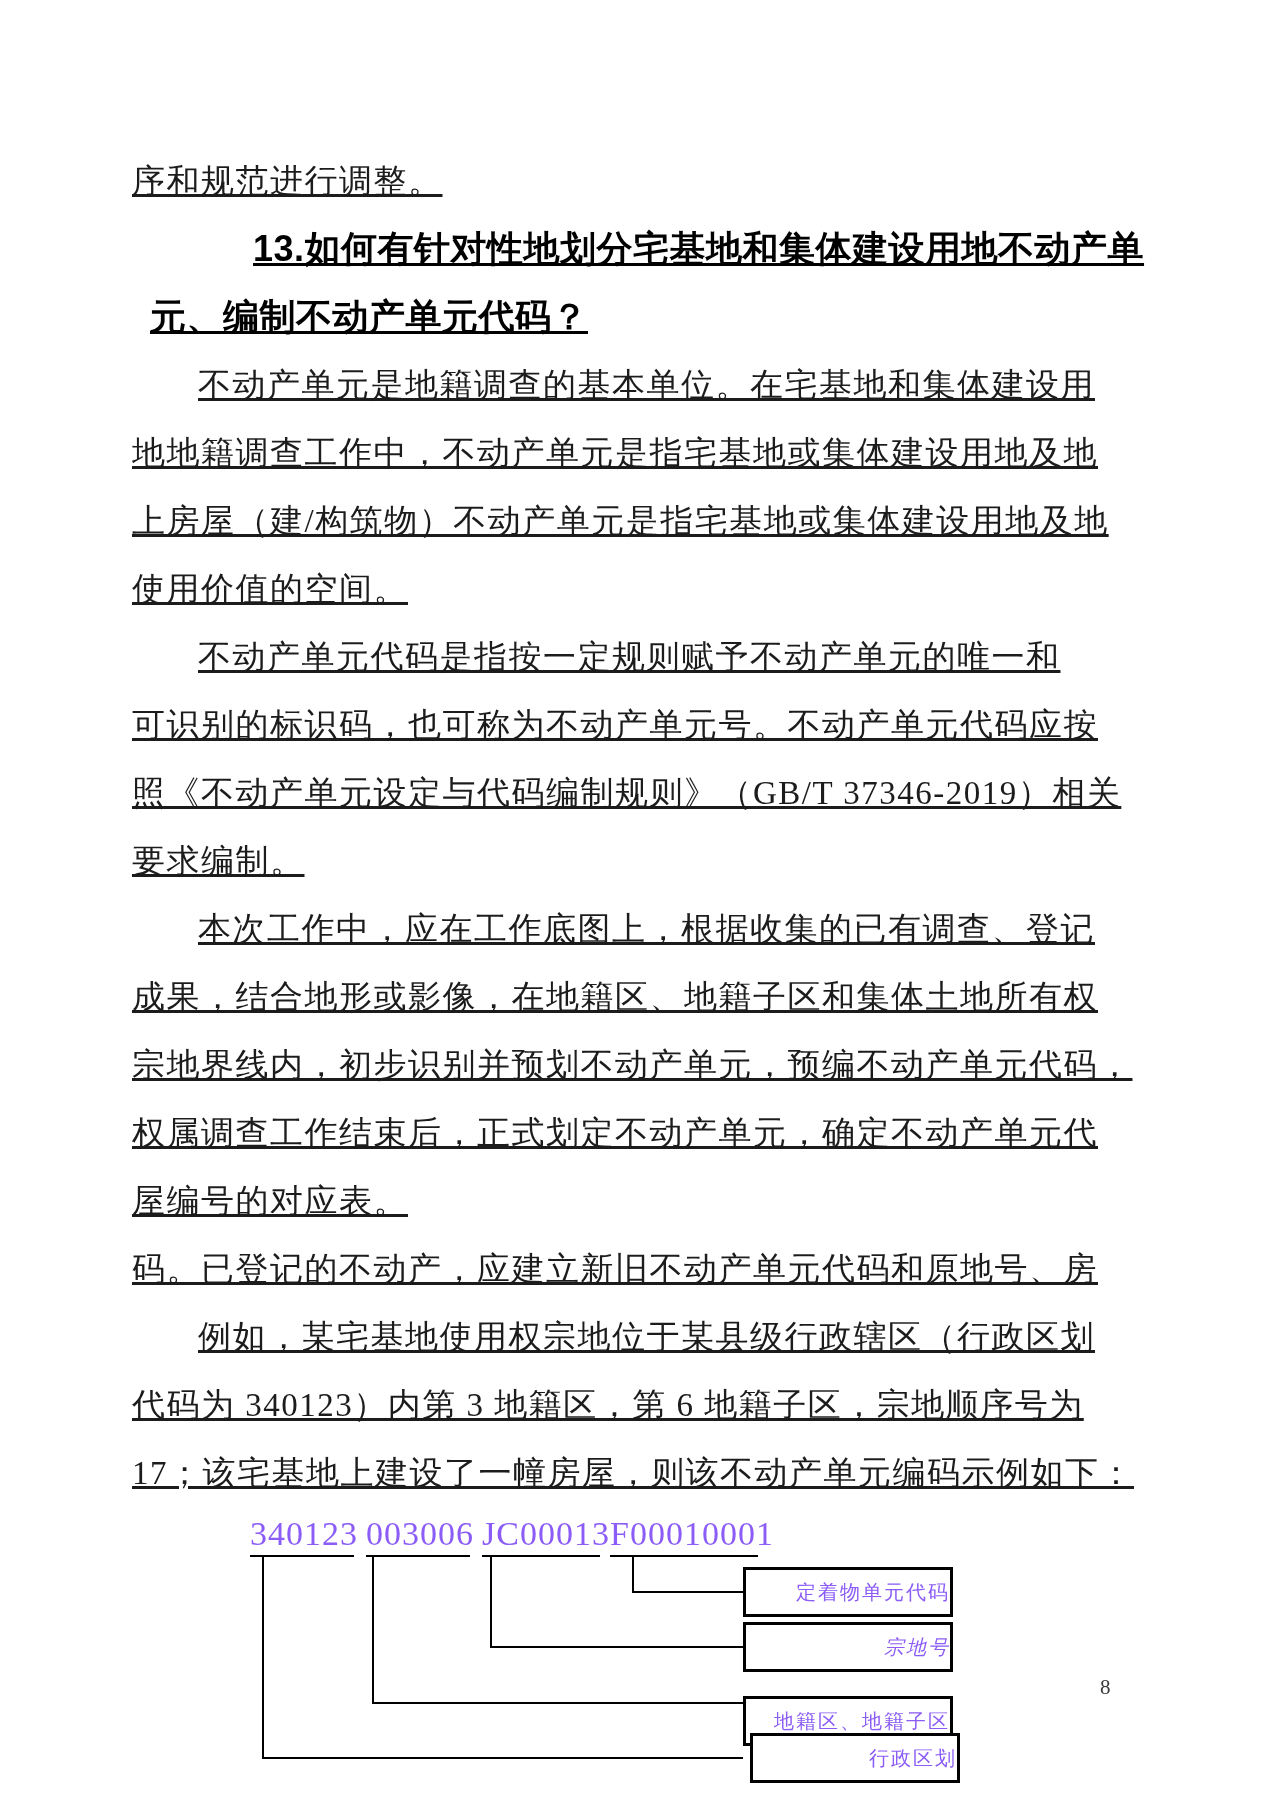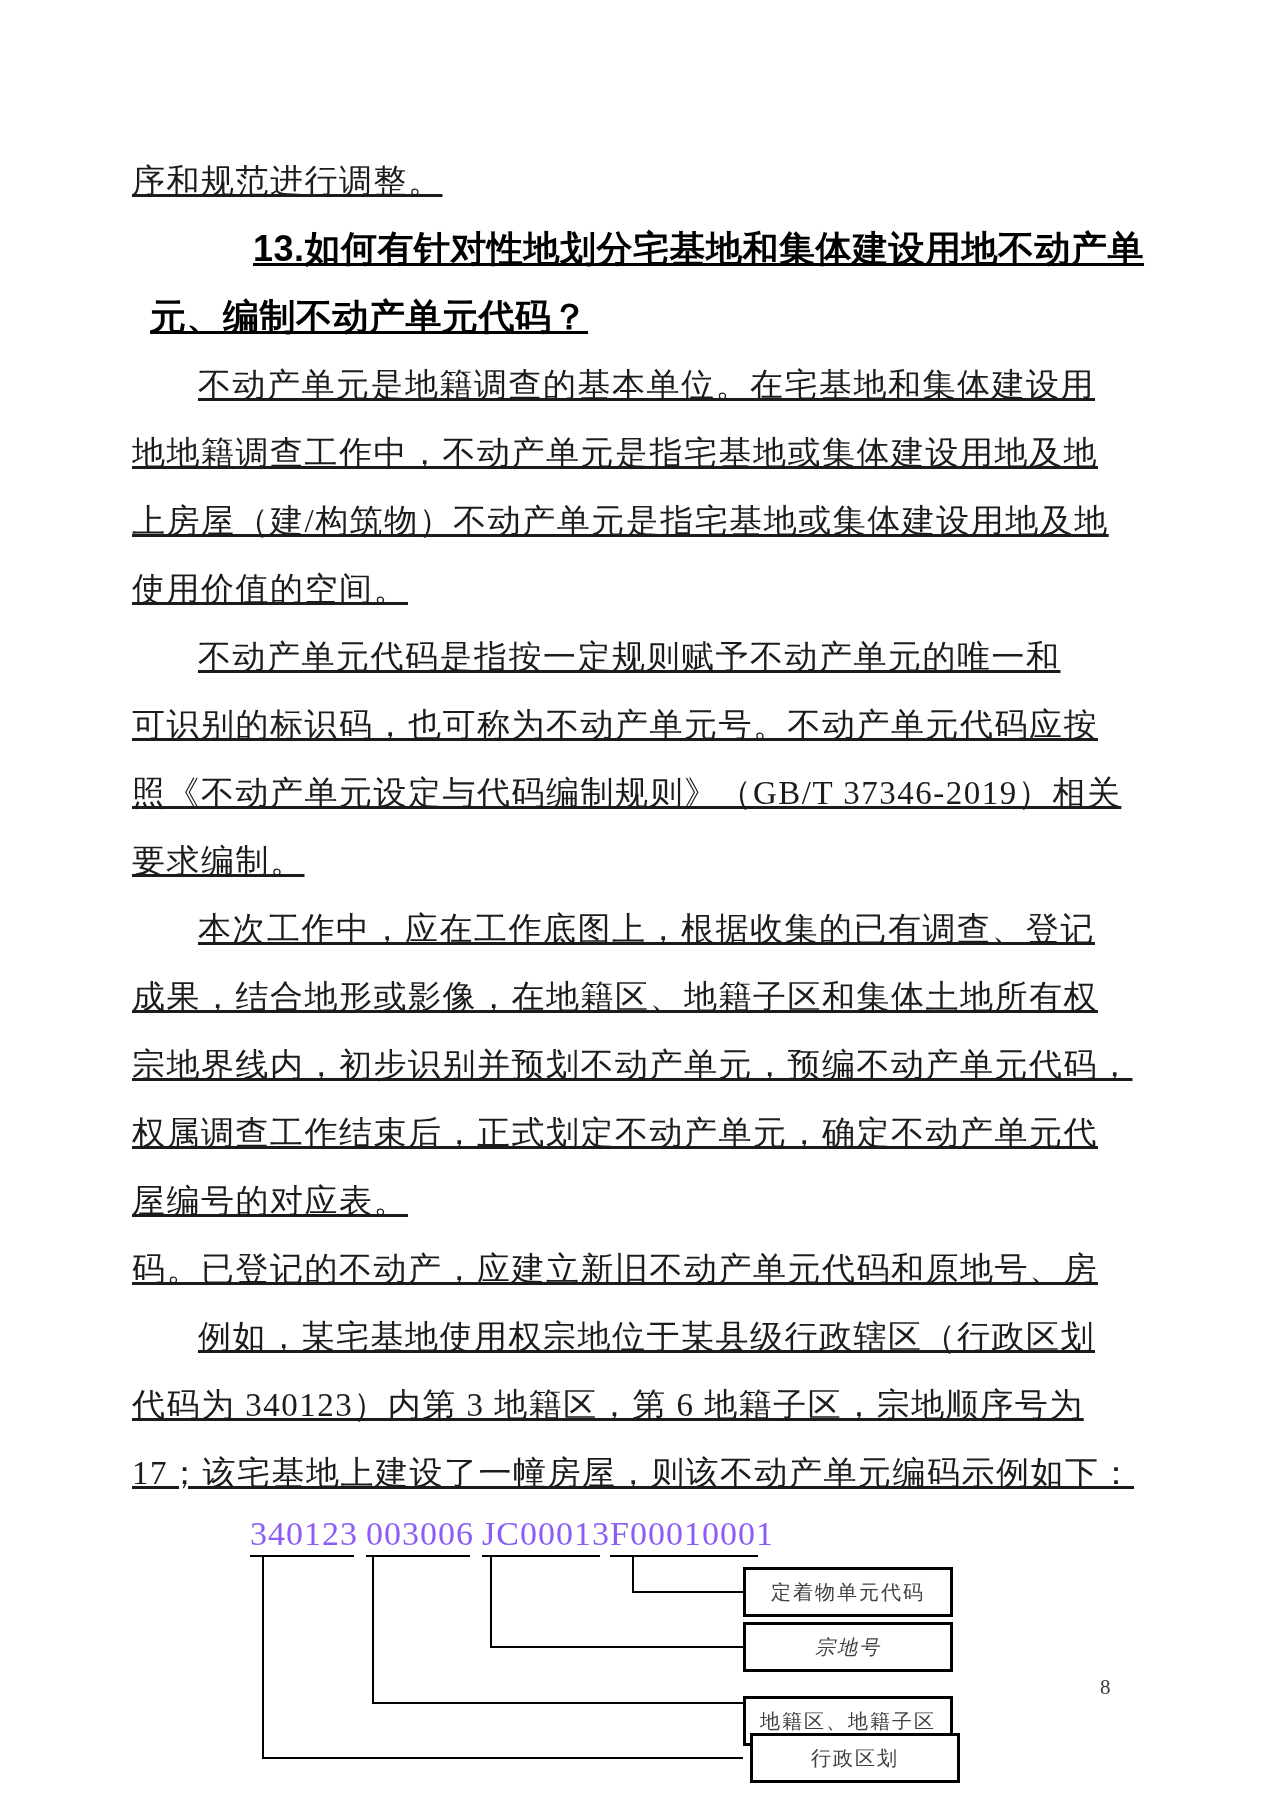--- a/index.html
+++ b/index.html
@@ -68,25 +68,25 @@
   .hl0 { top: 250px; left: 262px; width: 481px; }
   .hl1 { top: 195px; left: 372px; width: 371px; }
   .hl2 { top: 139px; left: 490px; width: 253px; }
   .hl3 { top: 84px;  left: 632px; width: 111px; }
 
   .dbox {
     position: absolute;
     left: 743px; width: 210px; height: 50px;
     border: 3px solid #000;
     box-sizing: border-box;
-    text-align: center;
+    text-align: right;
     line-height: 44px;
     font-size: 20px;
     letter-spacing: 2px;
-    color: #404040;
+    color: #8b5cf6;
     background: #ffffff;
   }
   .b0 { top: 60px; }
   .b1 { top: 115px; font-style: italic; }
   .b2 { top: 171px; margin-top: 18px; }
   .b3 { top: 226px; margin-left: 7px; }
 
   .page-number {
     position: absolute;
     left: 1100px; top: 1672px;

